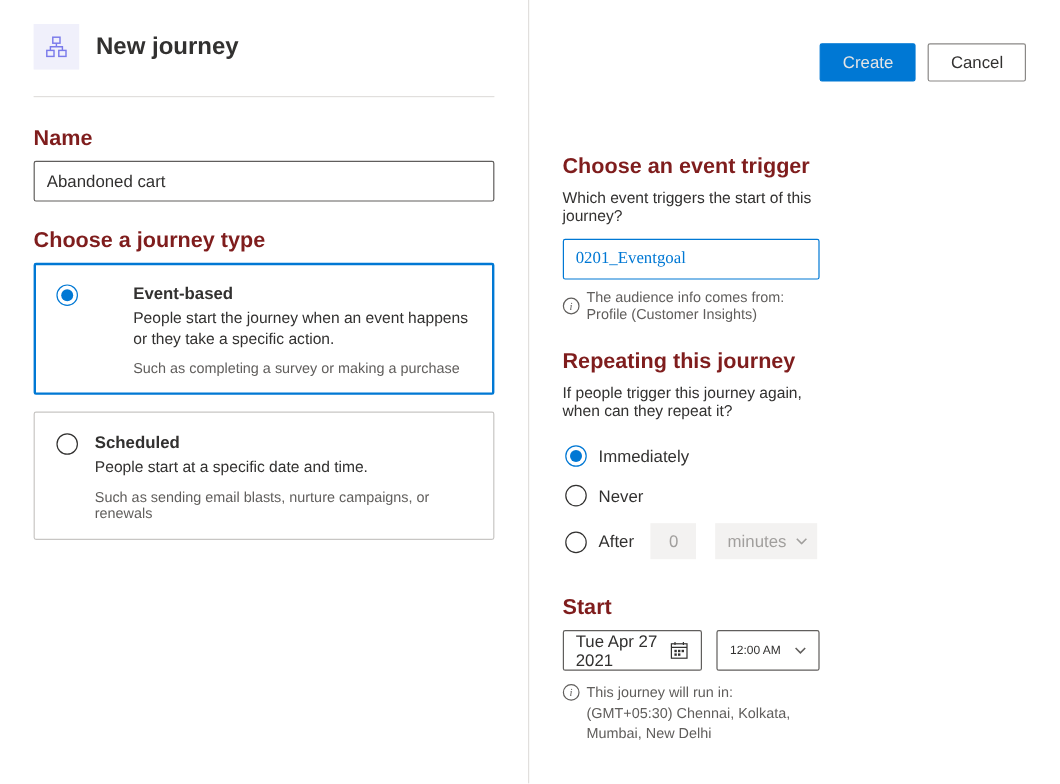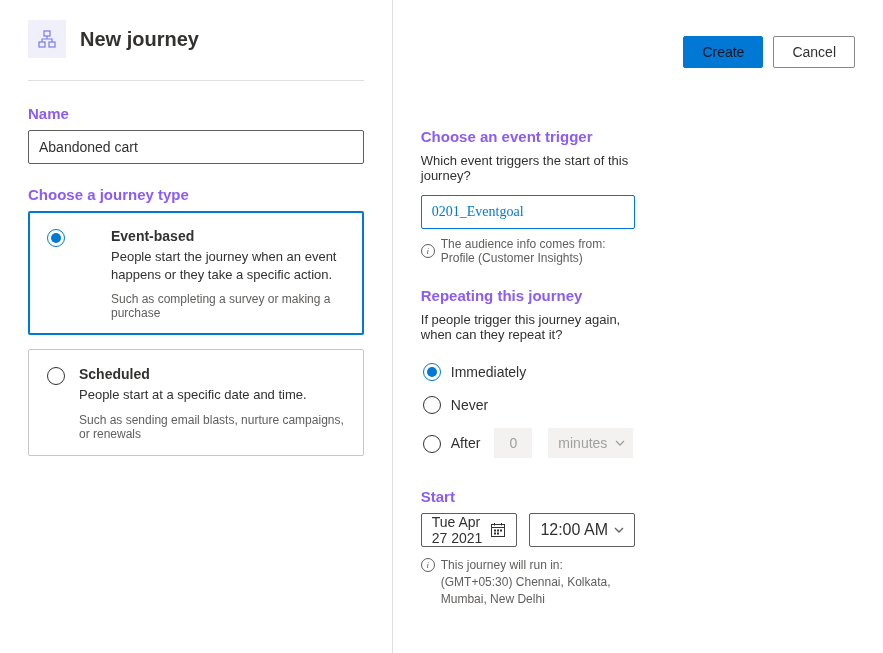--- a/index.html
+++ b/index.html
@@ -40,22 +40,22 @@
       align-items: center;
       justify-content: center;
     }
     .header-title {
       font-size: 20px;
       font-weight: 600;
       color: #323130;
     }
     .field-label {
       font-weight: 600;
-      font-size: 15px;
-      color: #8b5cf6;
+      font-size: 18px;
+      color: #7f1d1d;
       margin-bottom: 8px;
       display: block;
     }
     .text-input {
       width: 100%;
       height: 34px;
       padding: 6px 10px;
       border: 1px solid #605e5c;
       border-radius: 2px;
       font-size: 14px;
@@ -190,28 +190,28 @@
       position: relative;
       border: 1px solid #605e5c;
       border-radius: 2px;
       height: 34px;
       display: flex;
       align-items: center;
       padding: 0 10px;
     }
     .date-value { font-size: 14px; flex: 1; }
     .time-select {
-      width: 106px;
+      width: 86px;
       height: 34px;
       border: 1px solid #605e5c;
       border-radius: 2px;
       display: flex;
       align-items: center;
       padding: 0 10px;
-      font-size: 16px;
+      font-size: 10px;
       position: relative;
       cursor: pointer;
     }
     .footer {
       display: flex;
       justify-content: flex-end;
       gap: 10px;
       padding-top: 16px;
     }
     .btn {
@@ -222,22 +222,21 @@
       font-size: 14px;
       font-family: inherit;
       cursor: pointer;
       border: 1px solid #8a8886;
       background: #fff;
       color: #323130;
     }
     .btn.primary {
       background: #0078d4;
       border-color: #0078d4;
-      color: #0f172a;
-      margin-left: 48px;
+      color: #e5e5e5;
     }
     .chev-down {
       width: 10px; height: 6px;
     }
     .info-line-multiline {
       display: flex;
       align-items: flex-start;
       gap: 6px;
       font-size: 12px;
       color: #605e5c;

